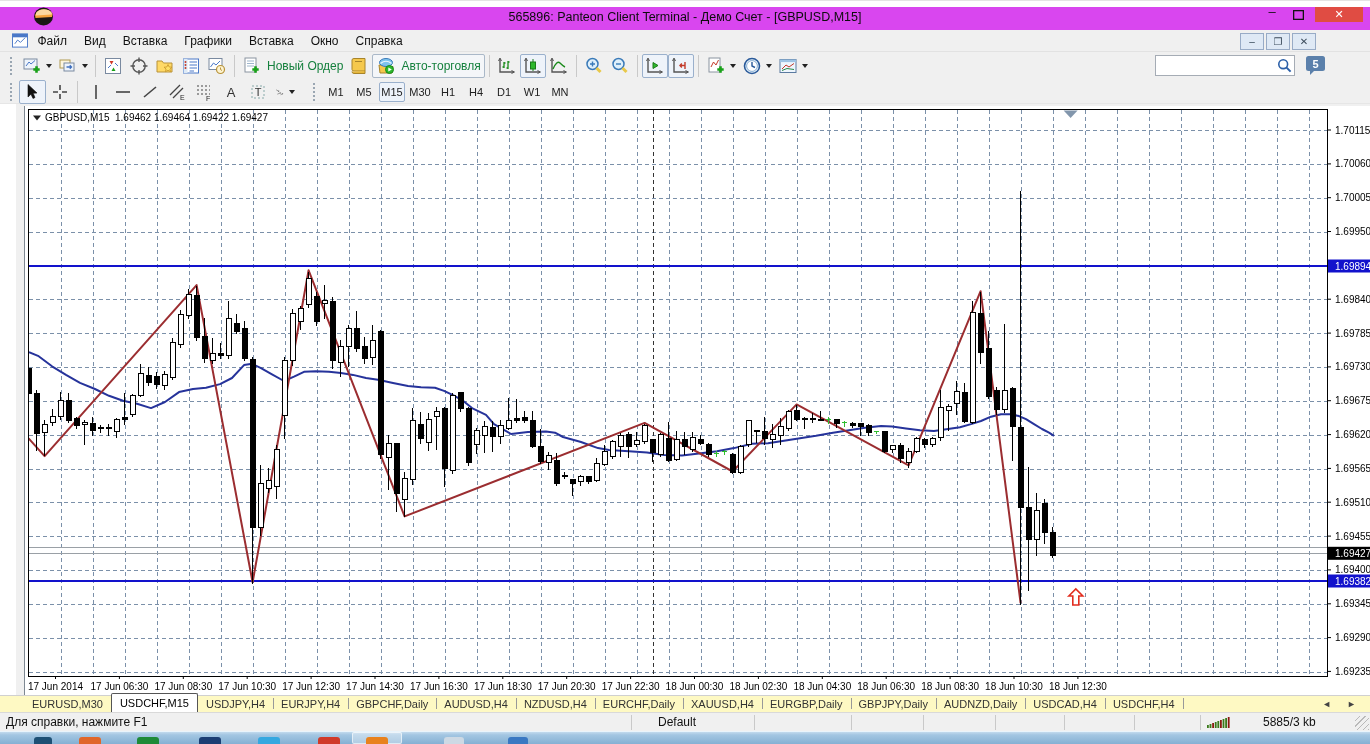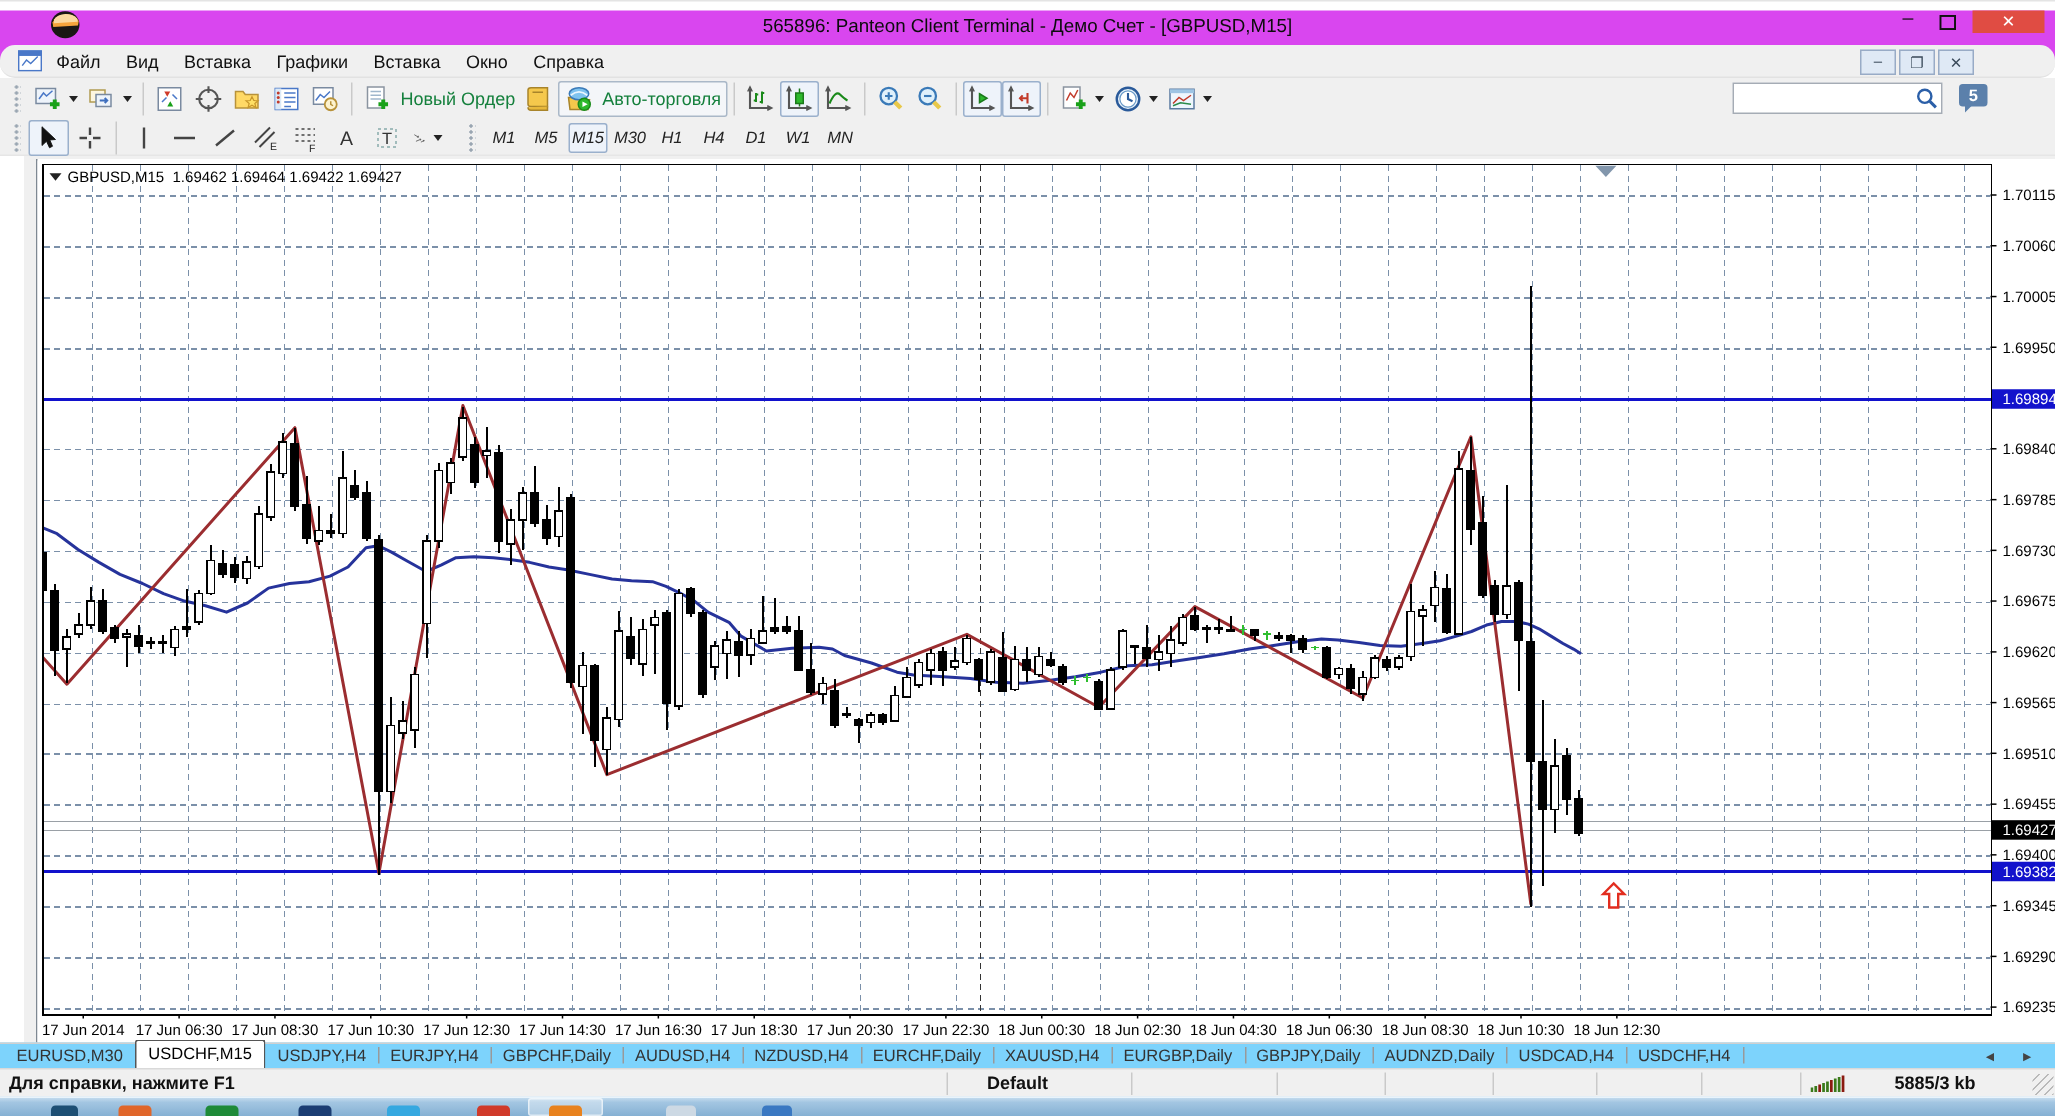--- a/index.html
+++ b/index.html
@@ -17,21 +17,21 @@
                 font-size:12.5px; color:#0c0c0c; }
   .cap-btn { position:absolute; top:0; height:15px; display:flex; align-items:center;
              justify-content:center; color:#111; }
   #btn-min { left:1260px; width:24px; font-size:13px; top:-3px;}
   #btn-max { left:1286px; width:24px; font-size:11px; }
   #btn-close { left:1315px; top:0px; width:48px; height:15px; background:#e04c43; color:#fff;
                font-size:11px; }
 
   
   #menubar { position:absolute; left:0; top:30px; width:1370px; height:22px; background:#f0f0f0;
-             border-bottom:1px solid #e2e2e2; display:flex; align-items:center;border-radius:10px; }
+             border-bottom:1px solid #e2e2e2; display:flex; align-items:center; }
   #menu-chart-icon { margin-left:12px; margin-right:1px; width:16px; height:15px; }
   .menu-item { font-size:12px; color:#111; padding:3px 8.5px; margin:0; }
   #mdi-btns { position:absolute; right:54px; top:3px; display:flex; gap:2px; }
   .mdi-btn { width:24px; height:17px; background:#dfe9f5; border:1px solid #98abc6;
              color:#3a4a5a; font-size:10px; display:flex; align-items:center; justify-content:center; }
 
   
   #toolbar1 { position:absolute; left:0; top:52px; width:1370px; height:28px; background:#f0f0f0;
               display:flex; align-items:center; padding-left:6px; }
   #toolbar2 { position:absolute; left:0; top:80px; width:1370px; height:24px; background:#f0f0f0;
@@ -42,48 +42,48 @@
           background-size:4px 4px; }
   .tb-sep { width:1px; height:22px; background:#c9c9c9; margin:0 4px; }
   .tb-btn { height:24px; min-width:24px; display:flex; align-items:center; justify-content:center;
             padding:0 2px; border:1px solid transparent; border-radius:2px; }
   .tb-btn.pressed { border:1px solid #9ab0cc; background:#eef3fa; }
   .tb-btn.boxed { border:1px solid #aab8c8; background:#f4f6f9; padding:0 3px; }
   .tb-btn .lbl { font-size:12px; color:#15803d; margin-left:5px; white-space:nowrap; }
   .dd-arrow { width:0; height:0; border-left:3.5px solid transparent; border-right:3.5px solid transparent;
               border-top:4px solid #222; margin-left:4px; }
   .tf-btn { height:20px; min-width:26px; display:flex; align-items:center; justify-content:center;
-            font-size:11px; color:#222; border:1px solid transparent; border-radius:2px; margin:0 1px;font-style:italic;}
+            font-size:11px; color:#222; border:1px solid transparent; border-radius:2px; margin:0 1px;}
   .tf-btn.pressed { border:1px solid #9ab0cc; background:#eef3fa; }
   #searchbox { position:absolute; left:1155px; top:3px; width:140px; height:21px; background:#fff;
                border:1px solid #a5acb5; }
   #searchbox input { position:absolute; left:2px; top:1px; width:118px; height:17px; border:none;
                      outline:none; font-size:12px; background:transparent;}
   #search-mag { position:absolute; right:2px; top:2px; }
   #chatbadge { position:absolute; left:1303px; top:3px; width:26px; height:21px; }
 
   
   #chart-region { position:absolute; left:16px; top:104px; width:1370px; height:591px; background:#f0f0f0; }
   #mdi-frame { position:absolute; left:8px; top:2px; width:1360px; height:589px;
                border-top:1px solid #7e8892; border-left:1px solid #7e8892; background:#fff; }
   #chart-svg { position:absolute; left:0; top:0; }
 
   
-  #tabsbar { position:absolute; left:0; top:695px; width:1370px; height:17px; background:#7dd3fc;
-             border-top:1px solid #d0d0d0; display:flex; align-items:center; padding-left:3px; }
+  #tabsbar { position:absolute; left:0; top:695px; width:1370px; height:17px; background:#fef9c3;
+             border-top:1px solid #d0d0d0; display:flex; align-items:center; padding-left:24px; }
   .sym-tab { font-size:11px; color:#333; padding:1px 8px; position:relative; height:16px;
              display:flex; align-items:center; }
   .sym-tab .bar { position:absolute; right:-1px; top:2px; width:1px; height:11px; background:#999; }
   .sym-tab.active { background:#fff; border:1px solid #555; border-bottom:none; color:#000;
                     margin-top:-3px; height:19px; z-index:2; border-radius:2px 2px 0 0; }
   #tab-arrows { position:absolute; right:14px; top:3px; display:flex; gap:16px; font-size:9px; color:#444; }
 
   
   #statusbar { position:absolute; left:0; top:712px; width:1370px; height:19px; background:#f0f0f0;
-               border-top:1px solid #d9d9d9; font-size:12px; color:#111;font-weight:bold; }
+               border-top:1px solid #d9d9d9; font-size:12px; color:#111; }
   #status-help { position:absolute; left:6px; top:2px; }
   #status-profile { position:absolute; left:658px; top:2px; }
   .status-sep { position:absolute; top:2px; width:1px; height:15px; background:#c9c9c9; }
   #traffic-icon { position:absolute; left:1207px; top:3px; }
   #status-kb { position:absolute; left:1263px; top:2px; }
   #resize-grip { position:absolute; right:1px; top:3px; width:14px; height:14px;
     background:repeating-linear-gradient(135deg, transparent 0 3px, #b9b9b9 3px 4px); }
 
   
   #taskbar { position:absolute; left:0; top:731px; width:1370px; height:13px;

